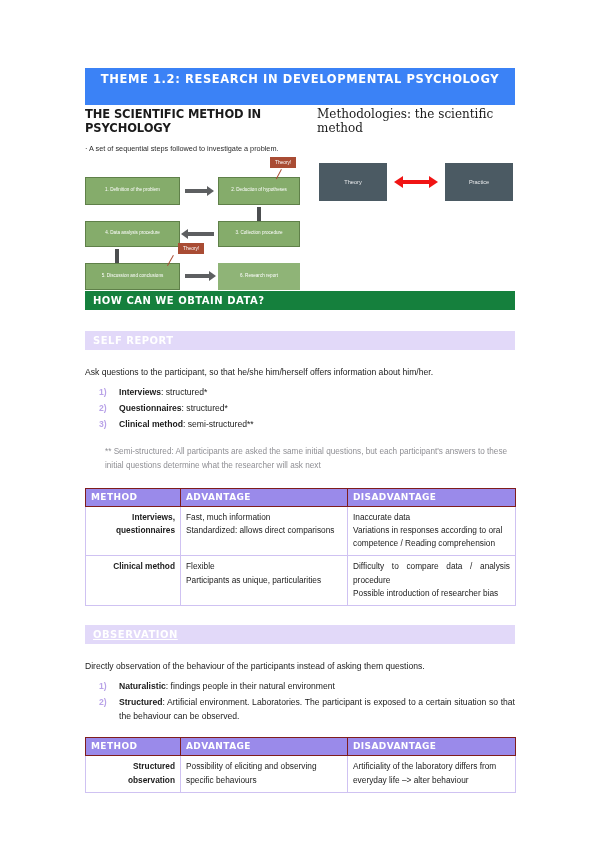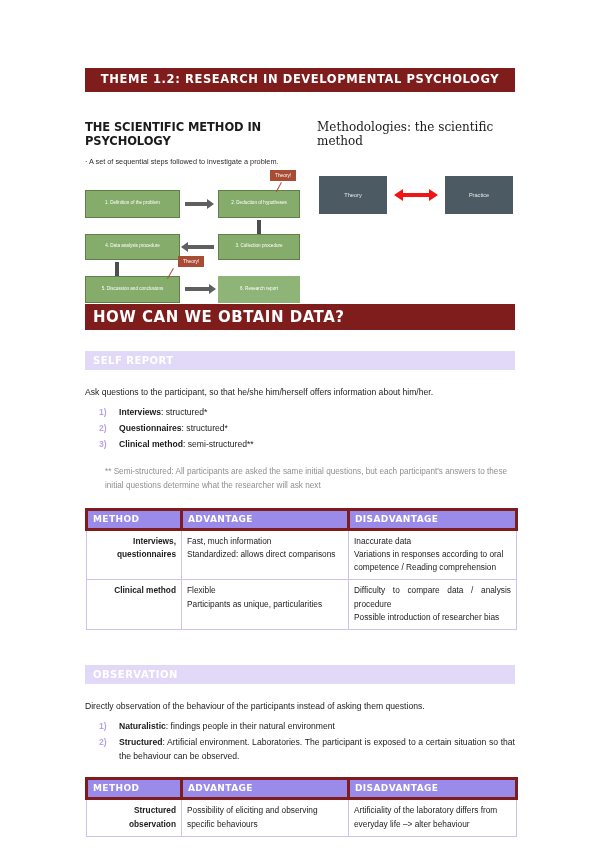--- a/index.html
+++ b/index.html
@@ -20,52 +20,52 @@
     background: #ffffff;
   }
   .content {
     position: absolute;
     left: 85px; top: 68px;
     width: 430px;
   }
 
   
   .banner-main {
-    background: #7f1d1d;
+    background: #3b82f6;
     color: #ffffff;
     text-align: center;
     font-weight: bold;
     font-size: 11.5px;
     letter-spacing: 0.6px;
-    padding: 4px 0 6px 0;
+    padding: 4px 0 19px 0;
     font-family: "DejaVu Sans", sans-serif;
   }
   .banner-section {
-    background: #7f1d1d;
-    color: #ffffff;
-    font-weight: bold;
-    font-size: 15px;
-    letter-spacing: 0.5px;
-    padding: 4px 0 4px 8px;
-    font-family: "DejaVu Sans", sans-serif;
-  }
-  .banner-sub {
-    background: #e2d9f9;
+    background: #15803d;
     color: #ffffff;
     font-weight: bold;
     font-size: 10px;
     letter-spacing: 0.5px;
     padding: 4px 0 4px 8px;
     font-family: "DejaVu Sans", sans-serif;
   }
+  .banner-sub {
+    background: #e2d9f9;
+    color: #ffffff;
+    font-weight: bold;
+    font-size: 10px;
+    letter-spacing: 0.5px;
+    padding: 4px 0 4px 8px;
+    font-family: "DejaVu Sans", sans-serif;
+  }
 
   
   .top-cols {
     display: flex;
-    margin-top: 28px;
+    margin-top: 2px;
   }
   .col-left { width: 232px; }
   .col-right { width: 198px; }
 
   .head-left {
     font-family: "DejaVu Sans", sans-serif;
     font-weight: bold;
     font-size: 11.5px;
     color: #1b1b1b;
     letter-spacing: -0.1px;
@@ -246,21 +246,21 @@
   }
   table.cmp th {
     background: #9a8aea;
     color: #ffffff;
     font-family: "DejaVu Sans", sans-serif;
     font-weight: bold;
     font-size: 9px;
     letter-spacing: 0.4px;
     text-align: left;
     padding: 3px 5px 4px 5px;
-    border: 3px solid #7f1d1d;
+    border: 1px solid #7f1d1d;
   }
   table.cmp td {
     border: 1px solid #cfc2f2;
     font-size: 8.3px;
     color: #1b1b1b;
     padding: 4px 5px 5px 5px;
     vertical-align: top;
     line-height: 1.6;
   }
   table.cmp td.m { font-weight: bold; text-align: right; }
@@ -358,21 +358,21 @@
         <tr>
           <td class="m" style="white-space:pre-line;">Clinical method</td>
           <td style="white-space:pre-line;">Flexible
 Participants as unique, particularities</td>
           <td class="j" style="white-space:pre-line;">Difficulty to compare data / analysis procedure
 Possible introduction of researcher bias</td>
         </tr>
       </tbody>
     </table>
 
-    <div class="banner-sub" style="margin-top:35px;">OBSERVATION</div>
+    <div class="banner-sub" style="margin-top:19px;text-decoration:underline;">OBSERVATION</div>
 
     <div class="body-text">Directly observation of the behaviour of the participants instead of asking them questions.</div>
 
     <ol class="numlist tight">
       <li><span class="num">1)</span><b>Naturalistic</b><span>: findings people in their natural environment</span></li>
       <li class="j" style="text-align:justify;"><span class="num">2)</span><b>Structured</b><span>: Artificial environment. Laboratories. The participant is exposed to a certain situation so that the behaviour can be observed.</span></li>
     </ol>
 
     <table class="cmp">
       <colgroup>

